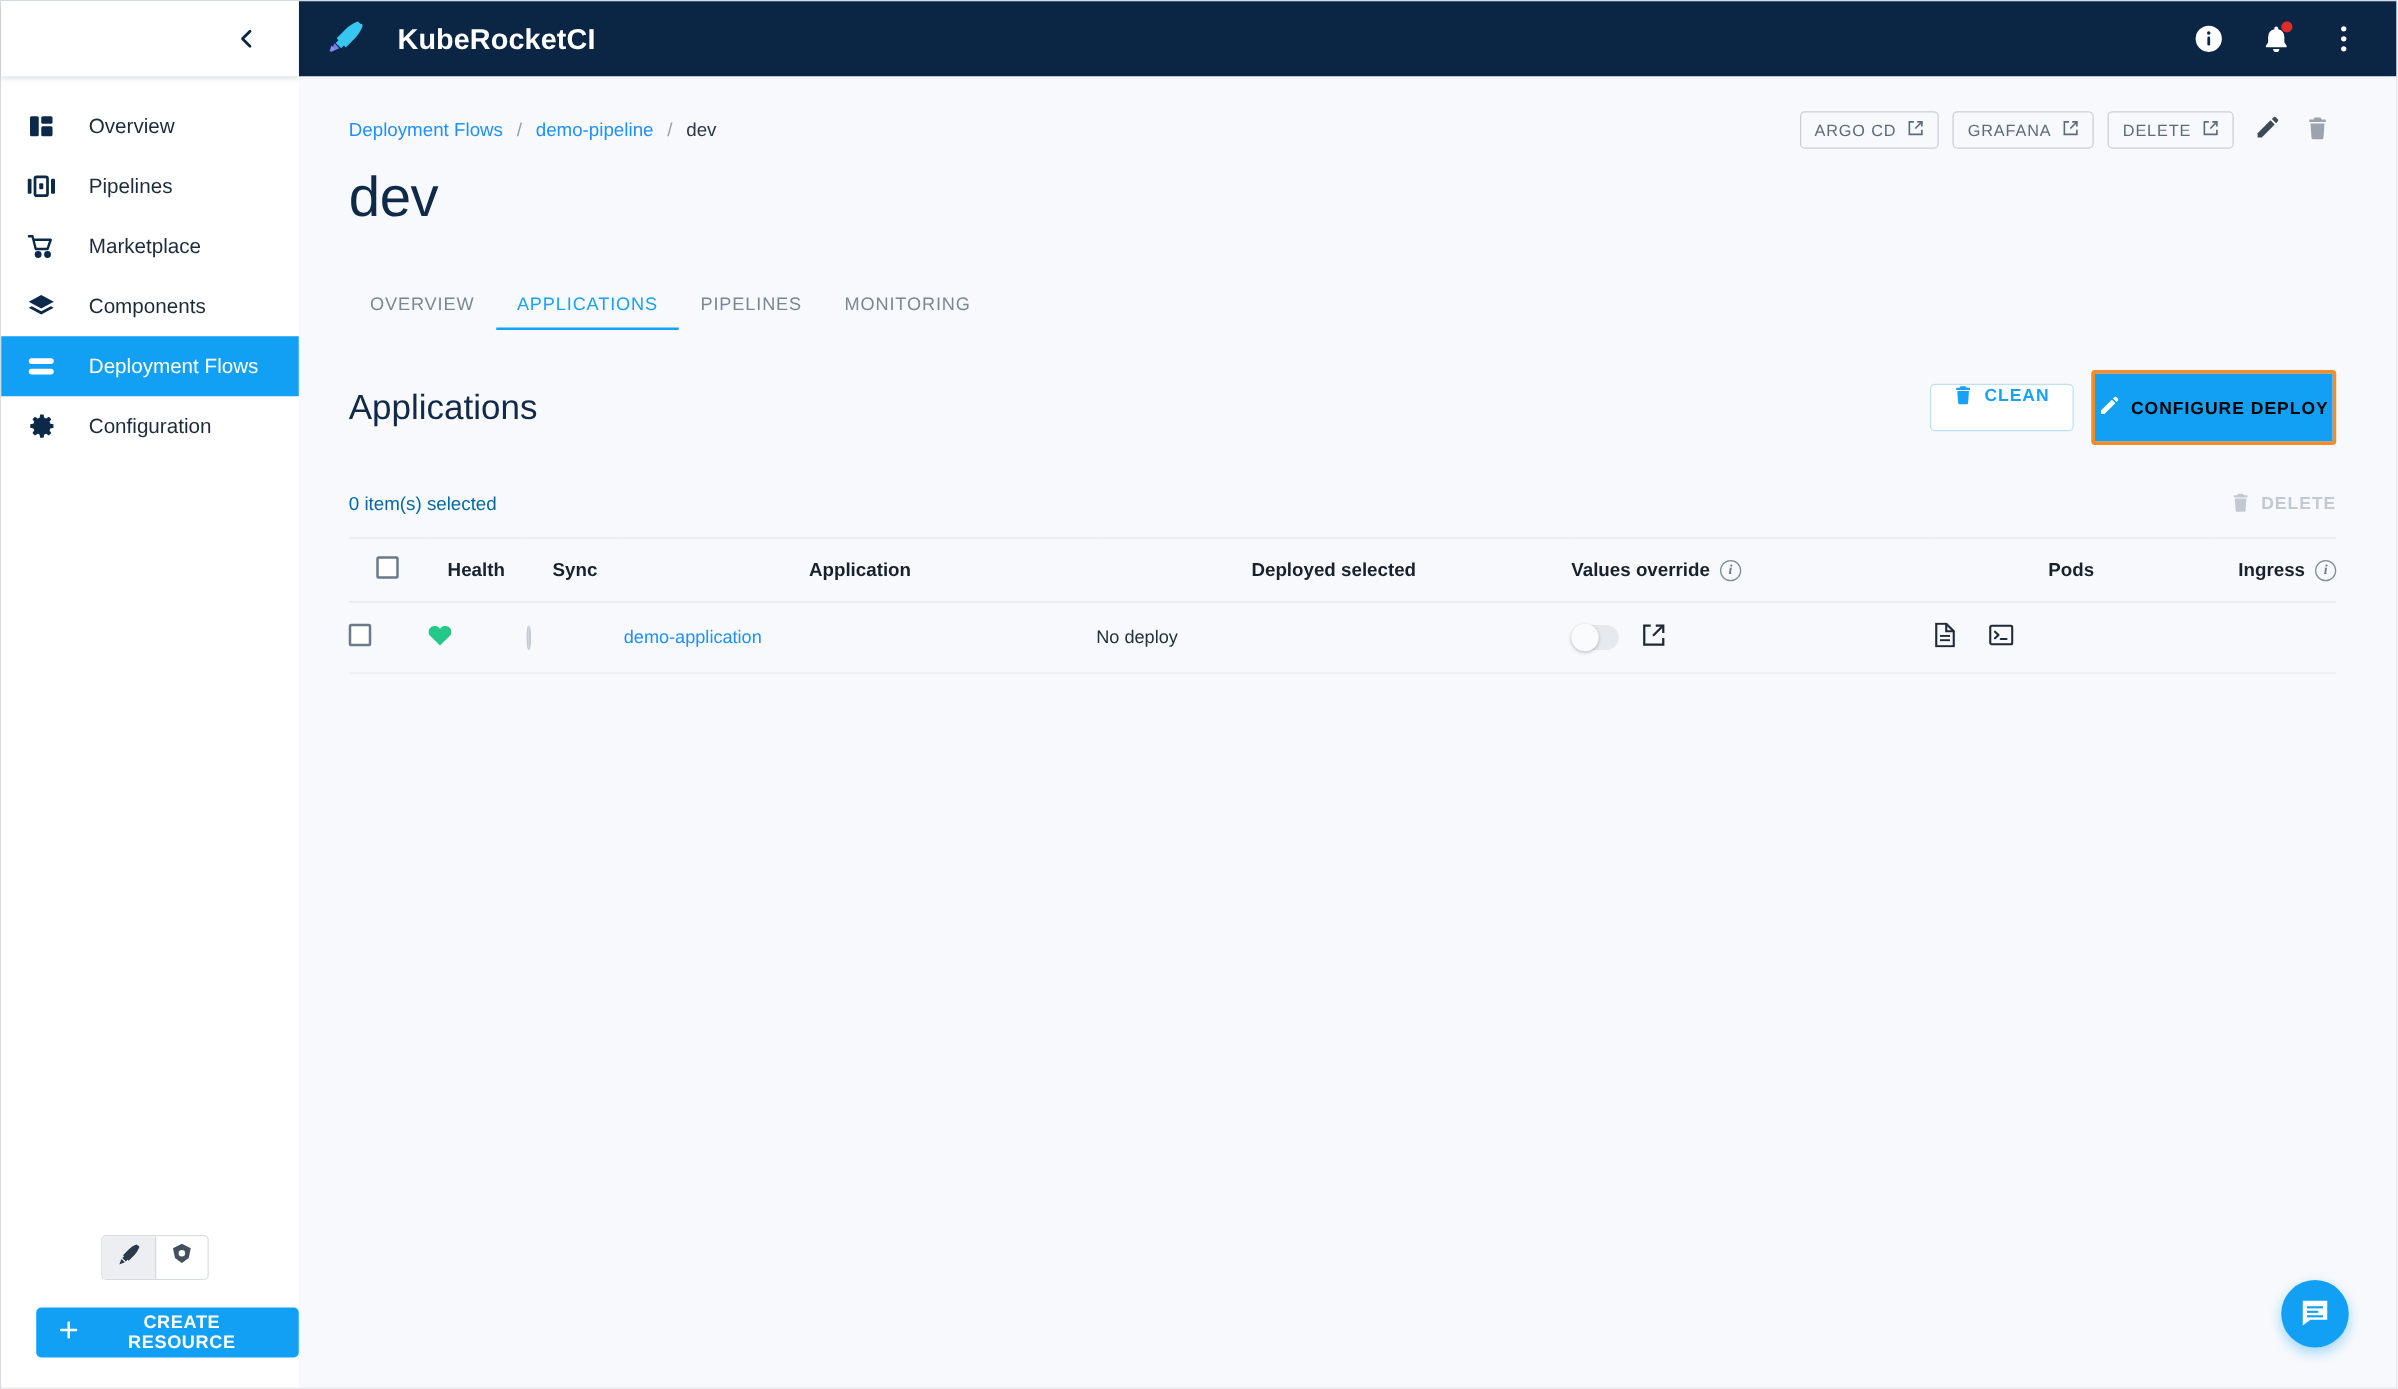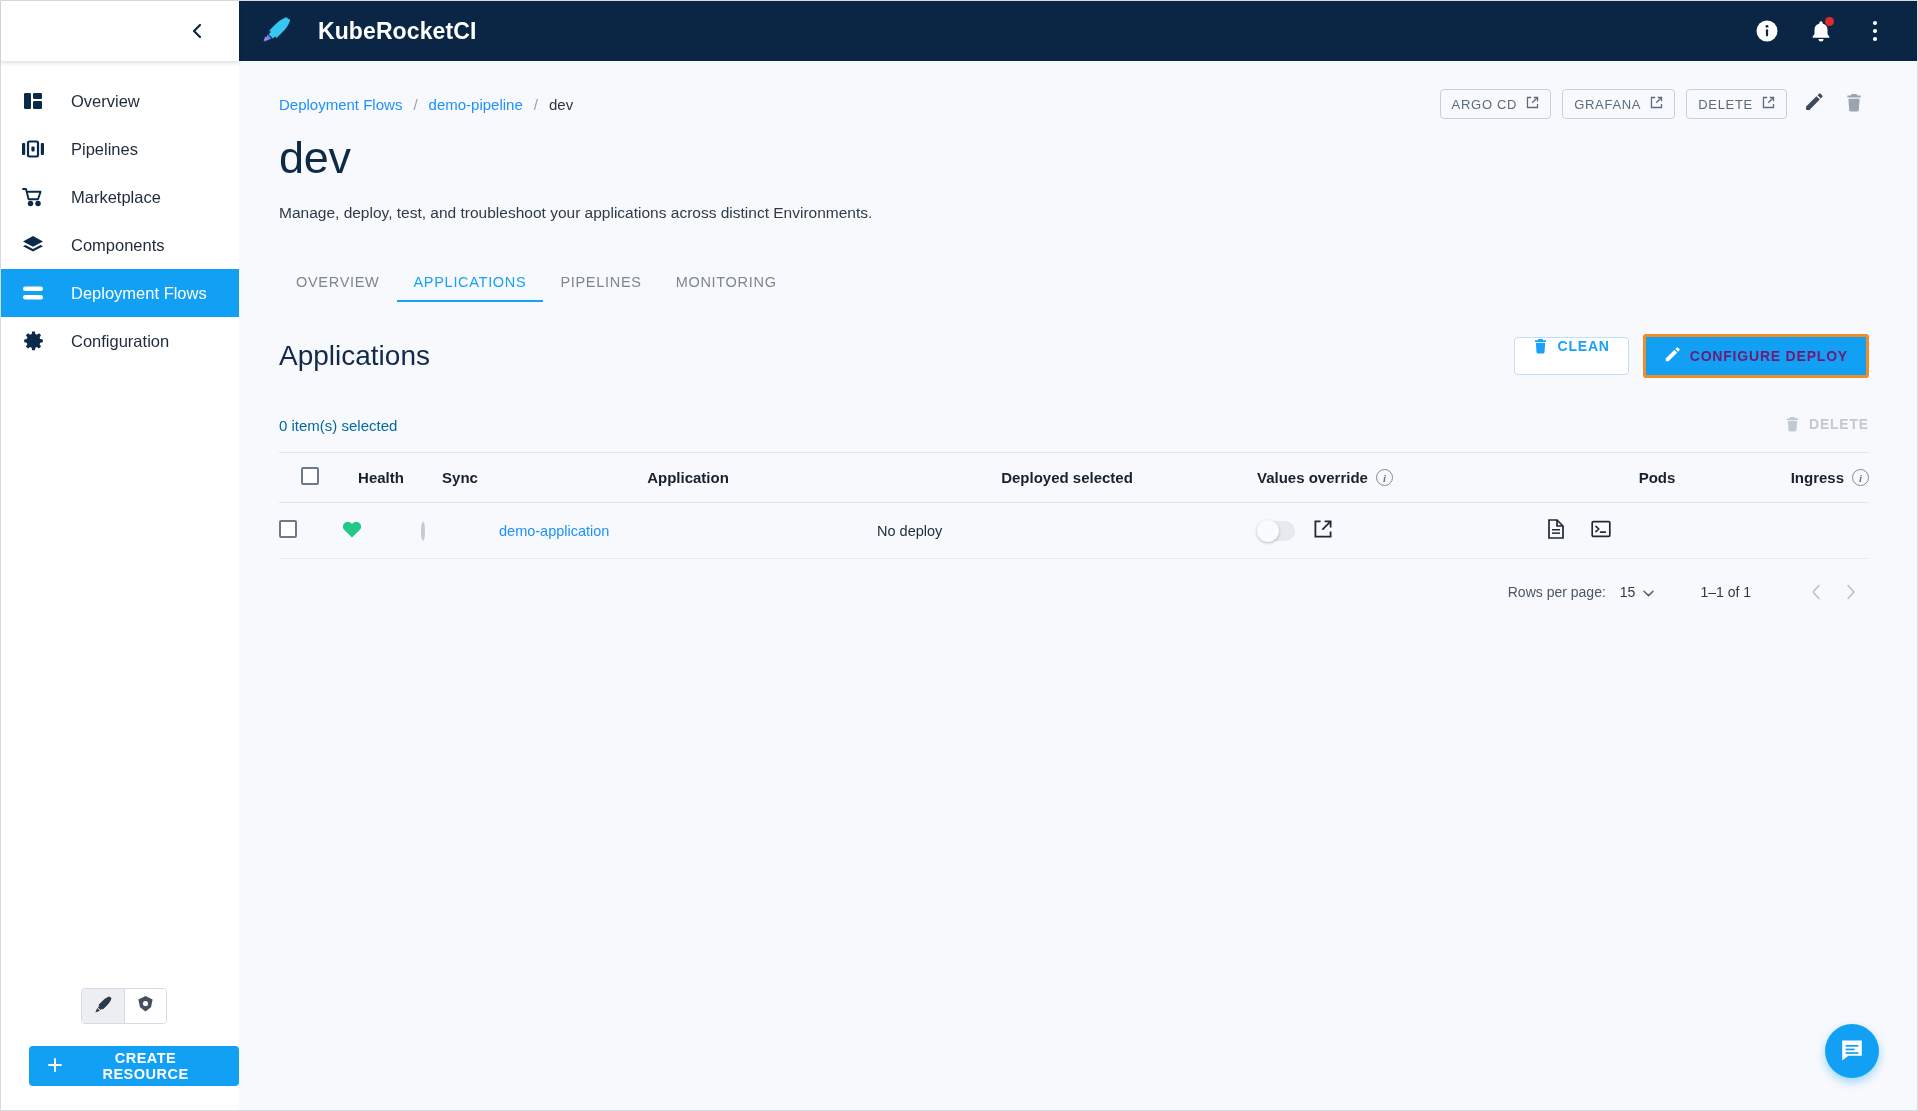--- a/index.html
+++ b/index.html
@@ -248,28 +248,28 @@
     cursor: pointer;
     font-family: "Liberation Sans", sans-serif;
   }
   .configure-wrap {
     border: 3px solid #f28c28;
     border-radius: 3px;
     padding: 0;
     display: inline-flex;
   }
   .configure-btn {
-    height: 38px;
+    height: 54px;
     border: none;
     background: #12a0f5;
-    color: #701a75;
+    color: #000000;
     font-size: 14px;
     letter-spacing: 0.8px;
     font-weight: 600;
-    padding: 0 18px;
+    padding: 0 3px;
     display: flex; align-items: center; gap: 10px;
     cursor: pointer;
     font-family: "Liberation Sans", sans-serif;
   }
 
   .select-row {
     display: flex; align-items: center;
     margin-top: 30px;
     height: 34px;
   }
@@ -601,21 +601,20 @@
               <svg width="18" height="19" viewBox="0 0 18 19" fill="#9aa3ae">
                   <path d="M6.6 1h4.8l.9 1.6h3.3v2H2.4v-2h3.3z"></path>
                   <path d="M3.4 5.7h11.2l-.8 11.4a1.4 1.4 0 01-1.4 1.3H5.6a1.4 1.4 0 01-1.4-1.3z"></path>
                 </svg>
             </span>
           </button>
         </div>
       </div>
 
       <h1 class="page-title">dev</h1>
-      <p class="page-sub">Manage, deploy, test, and troubleshoot your applications across distinct Environments.</p>
 
       <div class="tabs">
         <button class="tab">OVERVIEW</button>
         <button class="tab active">APPLICATIONS</button>
         <button class="tab">PIPELINES</button>
         <button class="tab">MONITORING</button>
       </div>
 
       <div class="section-head">
         <div class="section-title">Applications</div>
@@ -731,42 +730,20 @@
                       <path d="M9.6 12.2h4.6" stroke-linecap="round"></path>
                     </svg>
                 </span>
               </span>
             </td>
             <td class="col-ingress"></td>
           </tr>
         </tbody>
       </table>
 
-      <div class="pager">
-        <span class="lbl">Rows per page:</span>
-        <span class="rpp">
-          <span>15</span>
-          <span>
-            <svg width="11" height="7" viewBox="0 0 11 7">
-                <path d="M1 1.2 5.5 5.6 10 1.2" fill="none" stroke="#55616f" stroke-width="1.5" stroke-linecap="round"></path>
-              </svg>
-          </span>
-        </span>
-        <span class="range">1–1 of 1</span>
-        <span class="arrow">
-          <svg width="11" height="16" viewBox="0 0 11 16">
-              <path d="M8 1.5 2 8l6 6.5" fill="none" stroke="#b9c0c9" stroke-width="1.6" stroke-linecap="round" stroke-linejoin="round"></path>
-            </svg>
-        </span>
-        <span class="arrow">
-          <svg width="11" height="16" viewBox="0 0 11 16">
-              <path d="M3 1.5 9 8l-6 6.5" fill="none" stroke="#b9c0c9" stroke-width="1.6" stroke-linecap="round" stroke-linejoin="round"></path>
-            </svg>
-        </span>
-      </div>
 
     </div>
 
     <button class="fab">
       <span>
         <svg width="26" height="26" viewBox="0 0 26 26" fill="#ffffff">
             <path d="M3.2 3.6h19.6v15.2H9.4l-6.2 4.6z"></path>
             <rect x="6.6" y="8" width="12.8" height="1.7" fill="#12a0f5"></rect>
             <rect x="6.6" y="11.6" width="9" height="1.7" fill="#12a0f5"></rect>
             <rect x="6.6" y="15.2" width="12.8" height="1.7" fill="#12a0f5"></rect>

